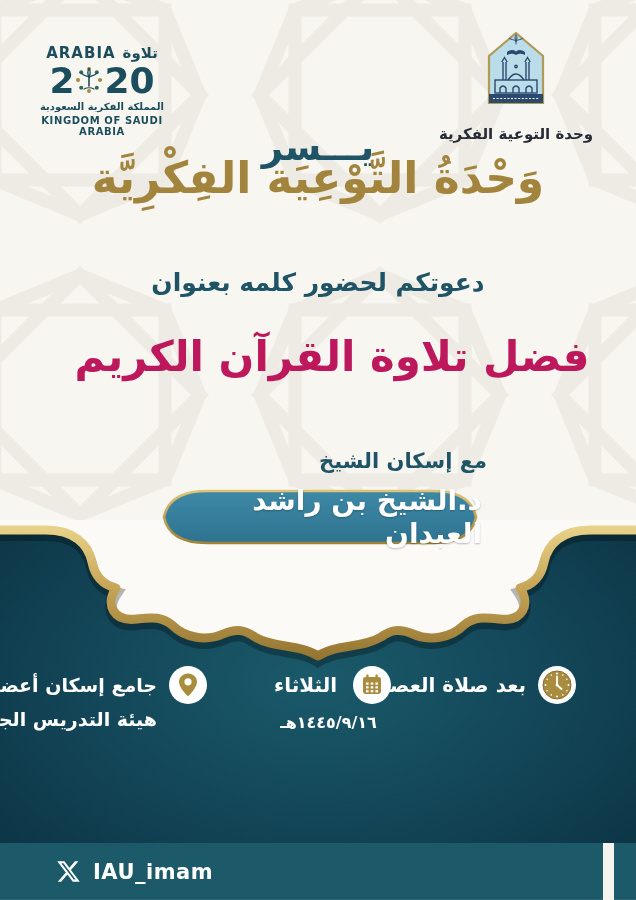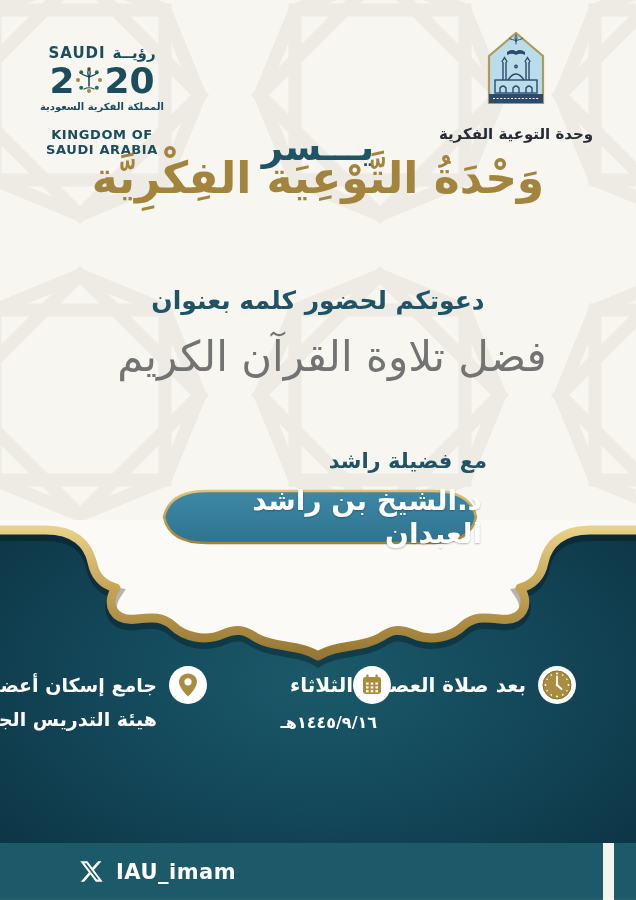--- a/index.html
+++ b/index.html
@@ -11,60 +11,60 @@
   .bg-pattern{ position:absolute; inset:0; z-index:0; }
 
   
   .vision{ position:absolute; left:34px; top:44px; width:136px; z-index:2;
            color:#1c4d5c; text-align:center; }
   .vision-row1{ display:flex; justify-content:center; align-items:baseline; gap:7px; direction:rtl;
                 font-weight:bold; font-size:15px; letter-spacing:1px; }
   .vision-row2{ display:flex; justify-content:center; align-items:center;
                 font-weight:bold; font-size:36px; line-height:1; margin-top:1px; }
   .vision-row3{ font-size:10px; font-weight:bold; margin-top:2px; }
-  .vision-row4{ font-size:13px;  font-weight:bold; letter-spacing:.6px; margin-top:15px; }
+  .vision-row4{ font-size:10px;  font-weight:bold; letter-spacing:.6px; margin-top:3px; }
 
   
   .uni{ position:absolute; right:36px; top:32px; width:168px; z-index:2; text-align:center; }
   .uni-callig{ margin-top:15px; font-size:15px; font-weight:bold; color:#262b36; direction:rtl; }
 
   
   .center-line{ position:absolute; left:0; right:0; text-align:center; z-index:2; direction:rtl; }
   .presents{ top:126px; font-size:37px; font-weight:bold; color:#1e5465; }
   .unit-gold{ top:152px; font-size:44px; font-weight:bold; color:#a2843c; }
-  .invite{ top:286px; font-size:25px; font-weight:bold; color:#1e5465; }
-  .talk-title{ top:332px; font-size:42px; font-weight:normal; color:#737373;padding-left:28px; }
+  .invite{ top:268px; font-size:25px; font-weight:bold; color:#1e5465; }
+  .talk-title{ top:332px; font-size:42px; font-weight:bold; color:#be185d;padding-left:28px; }
   .with-sheikh{ position:absolute; top:449px; right:149px; z-index:2; direction:rtl;
                 font-size:21px; font-weight:bold; color:#1e5465; }
 
   
   .pill{ position:absolute; top:486px; left:158px; width:324px; height:62px; z-index:3; }
   .pill svg{ position:absolute; inset:0; }
   .pill-text{ position:absolute; inset:0; display:flex; align-items:center; justify-content:center;
               direction:rtl; color:#ffffff; font-size:28px; font-weight:bold;
               text-shadow:0 1px 2px rgba(0,0,0,.25); }
 
   
   .lower{ position:absolute; left:0; top:520px; width:636px; height:380px; z-index:1; }
 
   
   .info-item{ position:absolute; z-index:2; direction:rtl; display:flex; gap:12px;
               color:#ffffff; font-weight:bold; }
   .circle-icon{ flex:0 0 auto; width:38px; height:38px; }
   .info-time{ right:60px; top:666px; align-items:center; font-size:20px; }
   .info-date{ right:245px; top:666px; }
   .date-col{ display:flex; flex-direction:column; }
-  .date-row1{ display:flex; align-items:center; direction:rtl; font-size:20px; }
+  .date-row1{ display:flex; align-items:center; gap:16px; direction:rtl; font-size:20px; }
   .hijri{ margin-top:9px; font-size:16px; text-align:center; padding-left:6px; padding-right:14px; }
   .info-loc{ right:429px; top:666px; font-size:19px; }
   .loc-lines{ text-align:right; line-height:1.8; padding-top:2px; white-space:nowrap; }
 
   
   .footer{ position:absolute; left:0; top:843px; width:636px; height:57px; z-index:4;
-           background:#1c5a69; display:flex; align-items:center; padding-left:79px; gap:12px;
+           background:#1c5a69; display:flex; align-items:center; padding-left:56px; gap:12px;
            box-shadow:0 -1px 0 rgba(255,255,255,.07) inset; }
   .footer-handle{ color:#ffffff; font-size:21px; font-weight:bold; letter-spacing:.5px; }
   .white-stripe{ position:absolute; left:603px; top:843px; width:11px; height:57px;
                  background:#f4f3ee; z-index:5; }
 </style>
 </head>
 <body>
 
 <div class="poster">
 
@@ -76,22 +76,22 @@
           <path d="M150 30 L270 150 L150 270 L30 150 Z"></path>
           <path d="M235 65 L235 235 L65 235 L65 65 Z"></path>
         </g>
       </pattern>
     </defs>
     <rect x="0" y="0" width="636" height="900" fill="url(#geo)" opacity="0.75"></rect>
   </svg>
 
   <div class="vision">
     <div class="vision-row1">
-      <span>رؤيــة</span>
-      <span>SAUDI</span>
+      <span>تلاوة</span>
+      <span>ARABIA</span>
     </div>
     <div class="vision-row2">
       <span>2</span>
       <svg width="30" height="34" viewBox="0 0 30 34">
         <g>
           <circle cx="15" cy="5" r="2" fill="#a8893c"></circle>
           <circle cx="22.8" cy="8.2" r="2" fill="#356b50"></circle>
           <circle cx="26" cy="16" r="2" fill="#a8893c"></circle>
           <circle cx="22.8" cy="23.8" r="2" fill="#356b50"></circle>
           <circle cx="15" cy="27" r="2" fill="#a8893c"></circle>
@@ -138,21 +138,21 @@
       <rect x="8" y="62" width="54" height="9" fill="#2c4a6e"></rect>
       <path d="M12 66.5 H58" stroke="#ffffff" stroke-width="1" stroke-dasharray="2 1.6"></path>
     </svg>
     <div class="uni-callig">وحدة التوعية الفكرية</div>
   </div>
 
   <div class="center-line presents">يـــسر</div>
   <div class="center-line unit-gold">وَحْدَةُ التَّوْعِيَة الفِكْرِيَّة</div>
   <div class="center-line invite">دعوتكم لحضور كلمه بعنوان</div>
   <div class="center-line talk-title">فضل تلاوة القرآن الكريم</div>
-  <div class="with-sheikh">مع فضيلة راشد</div>
+  <div class="with-sheikh">مع إسكان الشيخ</div>
 
   <div class="pill">
     <svg width="324" height="62" viewBox="0 0 324 62">
       <defs>
         <linearGradient id="pillFill" x1="0" y1="0" x2="0" y2="1">
           <stop offset="0" stop-color="#3e89a6"></stop>
             <stop offset="1" stop-color="#2e7390"></stop>
         </linearGradient>
         <linearGradient id="pillGold" x1="0" y1="0" x2="0" y2="1">
           <stop offset="0" stop-color="#dfc379"></stop>

